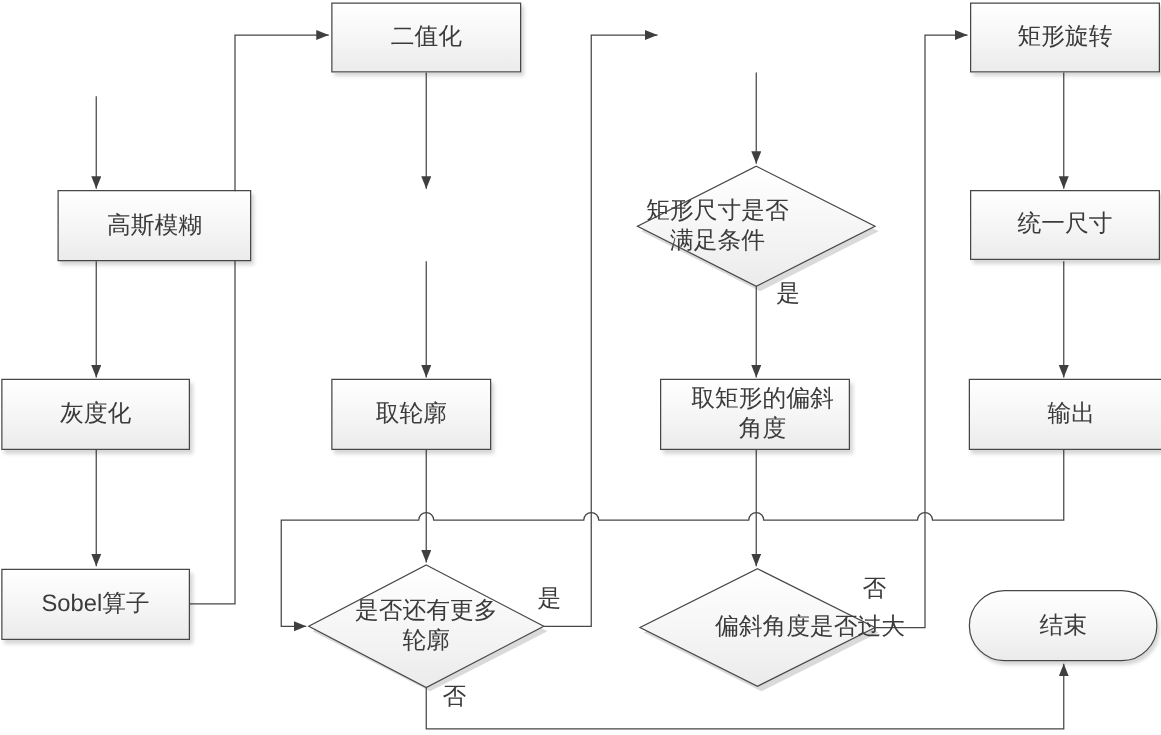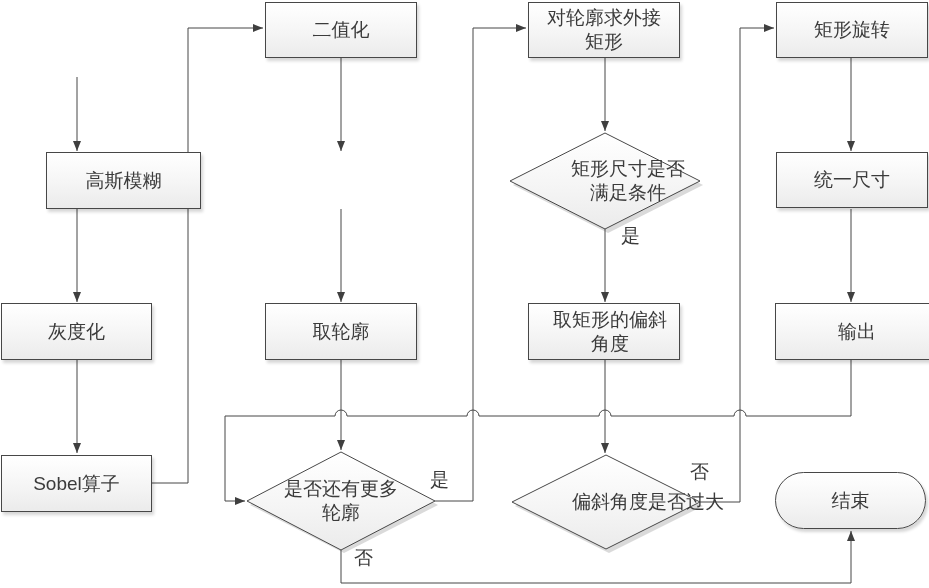--- a/index.html
+++ b/index.html
@@ -73,40 +73,38 @@
 
   <div class="node" style="left:1px;top:152px;width:155px;height:57px;margin-left:45px;">高斯模糊</div>
 
   <div class="node" style="left:1px;top:303px;width:151px;height:57px;">灰度化</div>
 
   <div class="node" style="left:1px;top:455px;width:151px;height:57px;">Sobel算子</div>
 
   <div class="node" style="left:265px;top:2px;width:152px;height:56px;">二值化</div>
 
 
-  <div class="node" style="left:265px;top:303px;width:152px;height:57px;">取轮廓</div>
+  <div class="node" style="left:265px;top:303px;width:128px;height:57px;">取轮廓</div>
 
-  <div class="node" style="left:528px;top:2px;width:152px;height:56px;">对轮廓求外接
-矩形</div>
 
   <div class="node" style="left:528px;top:303px;width:152px;height:57px;padding-left:12px;">取矩形的偏斜
 角度</div>
 
   <div class="node" style="left:776px;top:2px;width:152px;height:56px;">矩形旋转</div>
 
   <div class="node" style="left:776px;top:152px;width:152px;height:56px;">统一尺寸</div>
 
   <div class="node" style="left:775px;top:303px;width:164px;height:57px;">输出</div>
 
   <div class="node terminator" style="left:775px;top:472px;width:151px;height:57px;">结束</div>
 
   <div class="diamond-label" style="left:251px;top:477px;width:180px;height:48px;">是否还有更多
 轮廓</div>
 
-  <div class="diamond-label" style="left:538px;top:157px;width:180px;height:48px;">矩形尺寸是否
+  <div class="diamond-label" style="left:484px;top:157px;width:180px;height:48px;">矩形尺寸是否
 满足条件</div>
 
   <div class="diamond-label" style="left:516px;top:492px;width:180px;height:20px;padding-left:42px;">偏斜角度是否过大</div>
 
   <span class="edge-label" style="left:430px;top:470px;">是</span>
   <span class="edge-label" style="left:354px;top:548px;">否</span>
   <span class="edge-label" style="left:621px;top:226px;">是</span>
   <span class="edge-label" style="left:690px;top:462px;">否</span>
 
 </div>

